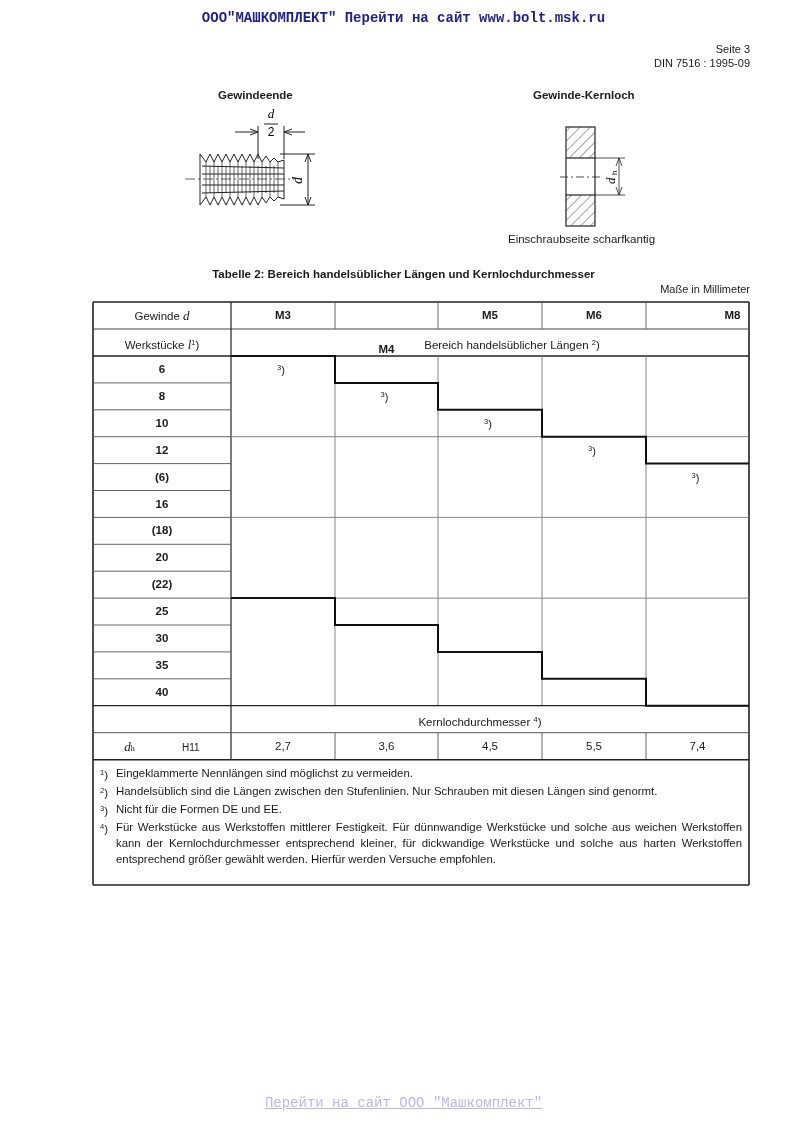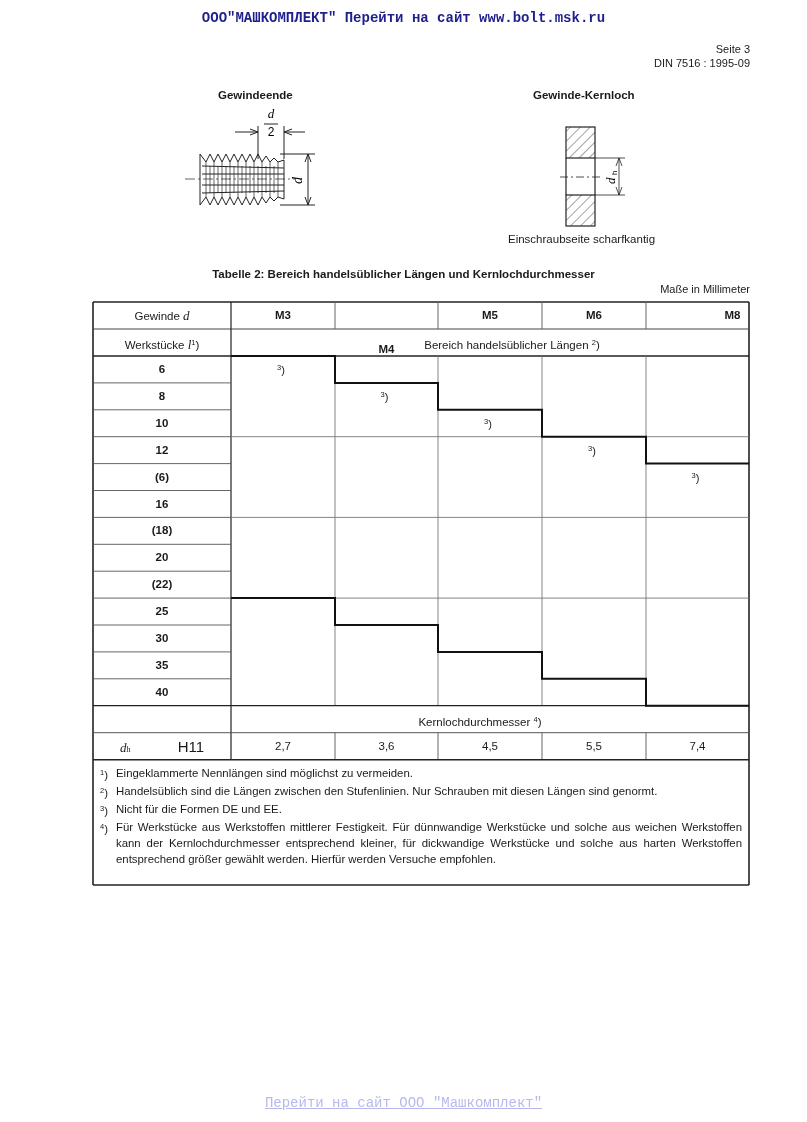--- a/index.html
+++ b/index.html
@@ -198,21 +198,21 @@
     <div class="fn-mark" style="left: 484px; top: 416.8px;"><sup>3</sup>)</div>
     <div class="fn-mark" style="left: 588px; top: 443.7px;"><sup>3</sup>)</div>
     <div class="fn-mark" style="left: 691.5px; top: 470.6px;"><sup>3</sup>)</div>
   </div>
 
 <div class="cell-text" style="left:221px;top:706px;width:518px;">
   <span>Kernlochdurchmesser</span> <sup>4</sup>)
 </div>
 
 <div class="cell-text" style="left:93px;top:733px;width:138px;">
-  <span class="ital">d</span><span style="font-size:8px;font-family:'Liberation Serif',serif;">h</span> <span style="font-size:15px;margin-left:44px;">H11</span>
+  <span class="ital">d</span><span style="font-size:8px;font-family:'Liberation Serif',serif;">h</span> <span style="font-size:10px;margin-left:44px;">H11</span>
 </div>
 <div id="core-values">
     <div class="cell-text" style="left: 231px; top: 732.7px; width: 104px;">2,7</div>
     <div class="cell-text" style="left: 335px; top: 732.7px; width: 103px;">3,6</div>
     <div class="cell-text" style="left: 438px; top: 732.7px; width: 104px;">4,5</div>
     <div class="cell-text" style="left: 542px; top: 732.7px; width: 104px;">5,5</div>
     <div class="cell-text" style="left: 646px; top: 732.7px; width: 103px;">7,4</div>
   </div>
 
 <div class="abs footnotes">

